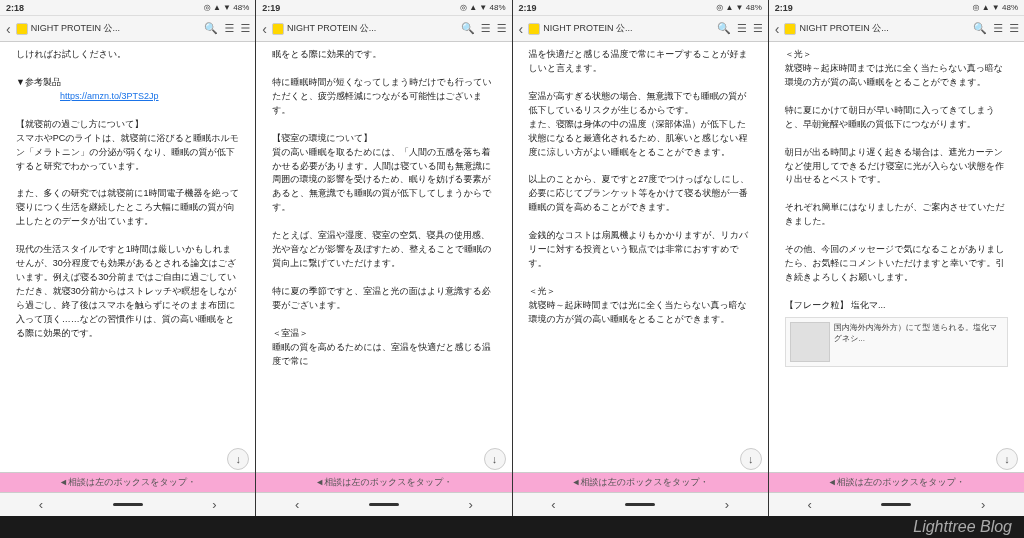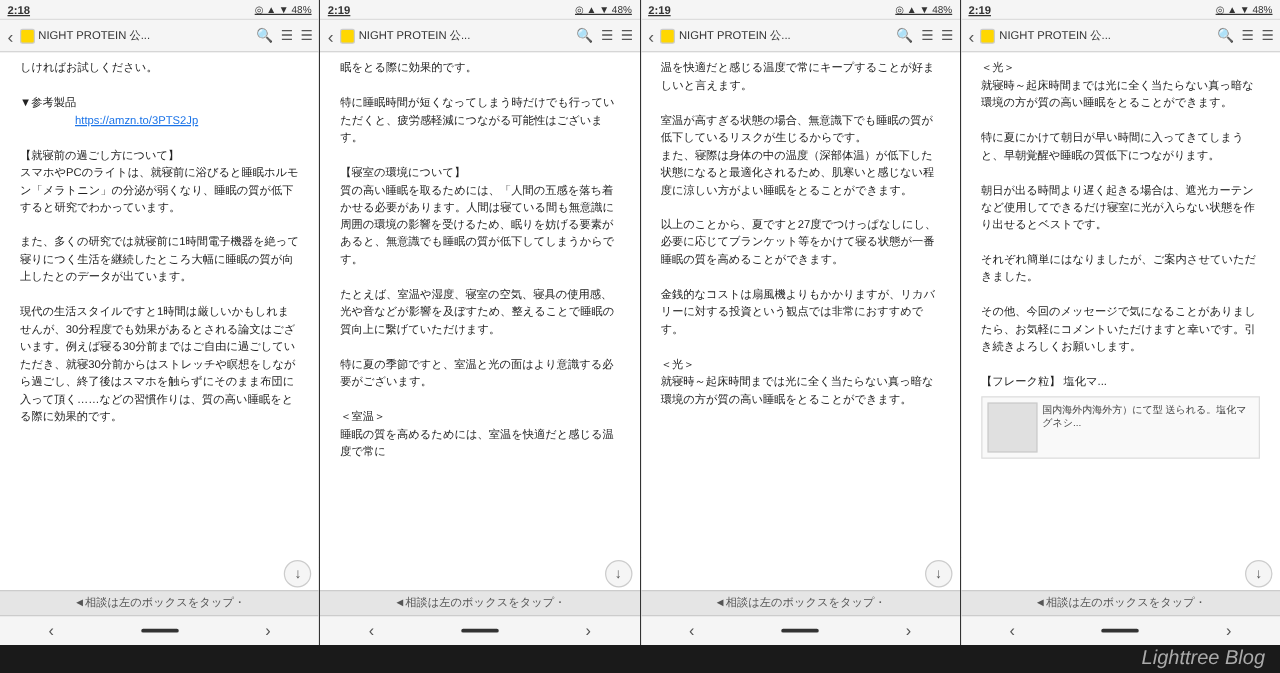--- a/index.html
+++ b/index.html
@@ -34,23 +34,23 @@
       background: #f5f5f5;
       display: flex;
       justify-content: space-between;
       align-items: center;
       padding: 2px 6px;
       font-size: 9px;
       color: #333;
       height: 16px;
       border-bottom: 1px solid #ddd;
     }
-    .status-left { font-weight: bold; text-decoration: underline; }
+    .status-left { font-weight: bold; }
     .status-right { display: flex; gap: 2px; align-items: center; }
-    .status-icons { font-size: 8px; text-decoration: underline; }
+    .status-icons { font-size: 8px; }
 
     
     .top-bar {
       background: #f5f5f5;
       display: flex;
       align-items: center;
       padding: 3px 4px;
       height: 26px;
       border-bottom: 1px solid #ccc;
       gap: 3px;
@@ -127,21 +127,21 @@
       display: flex;
       align-items: center;
       justify-content: center;
       font-size: 11px;
       color: #555;
       cursor: pointer;
     }
 
     
     .bottom-bar {
-      background: #e5e5e5;
+      background: #f9a8d4;
       padding: 3px 8px;
       font-size: 9px;
       color: #555;
       text-align: center;
       border-top: 1px solid #ccc;
       height: 20px;
       display: flex;
       align-items: center;
       justify-content: center;
     }

